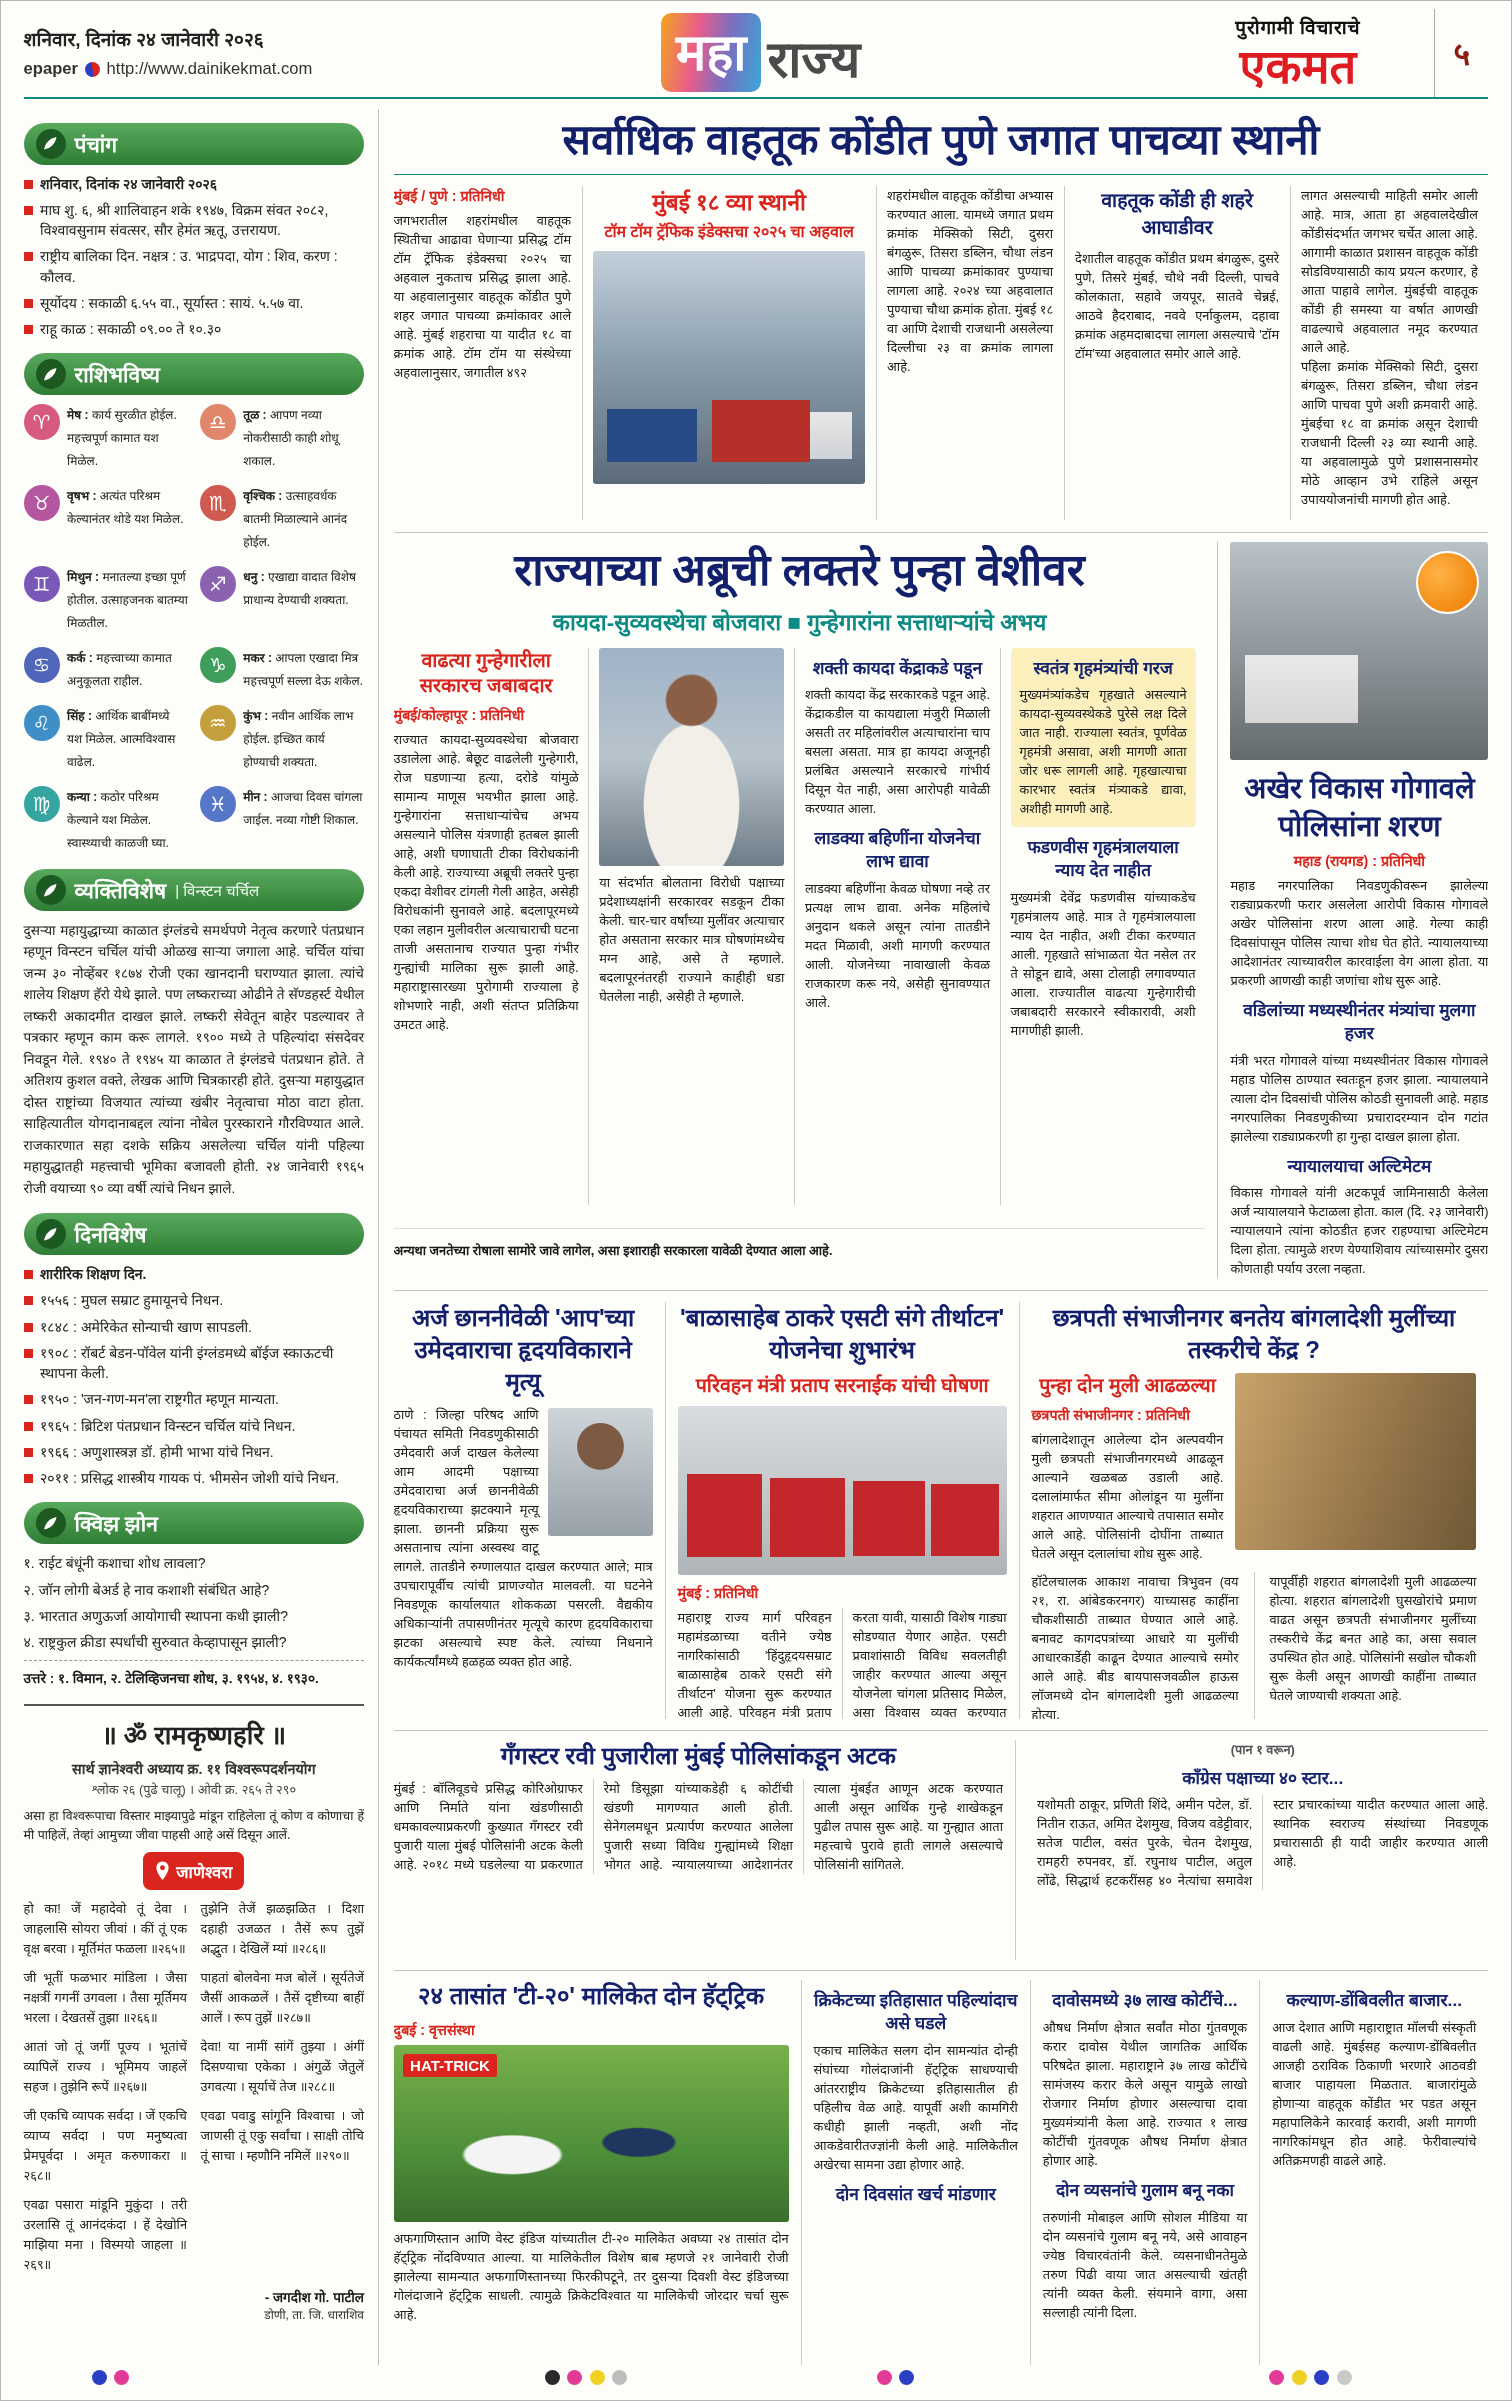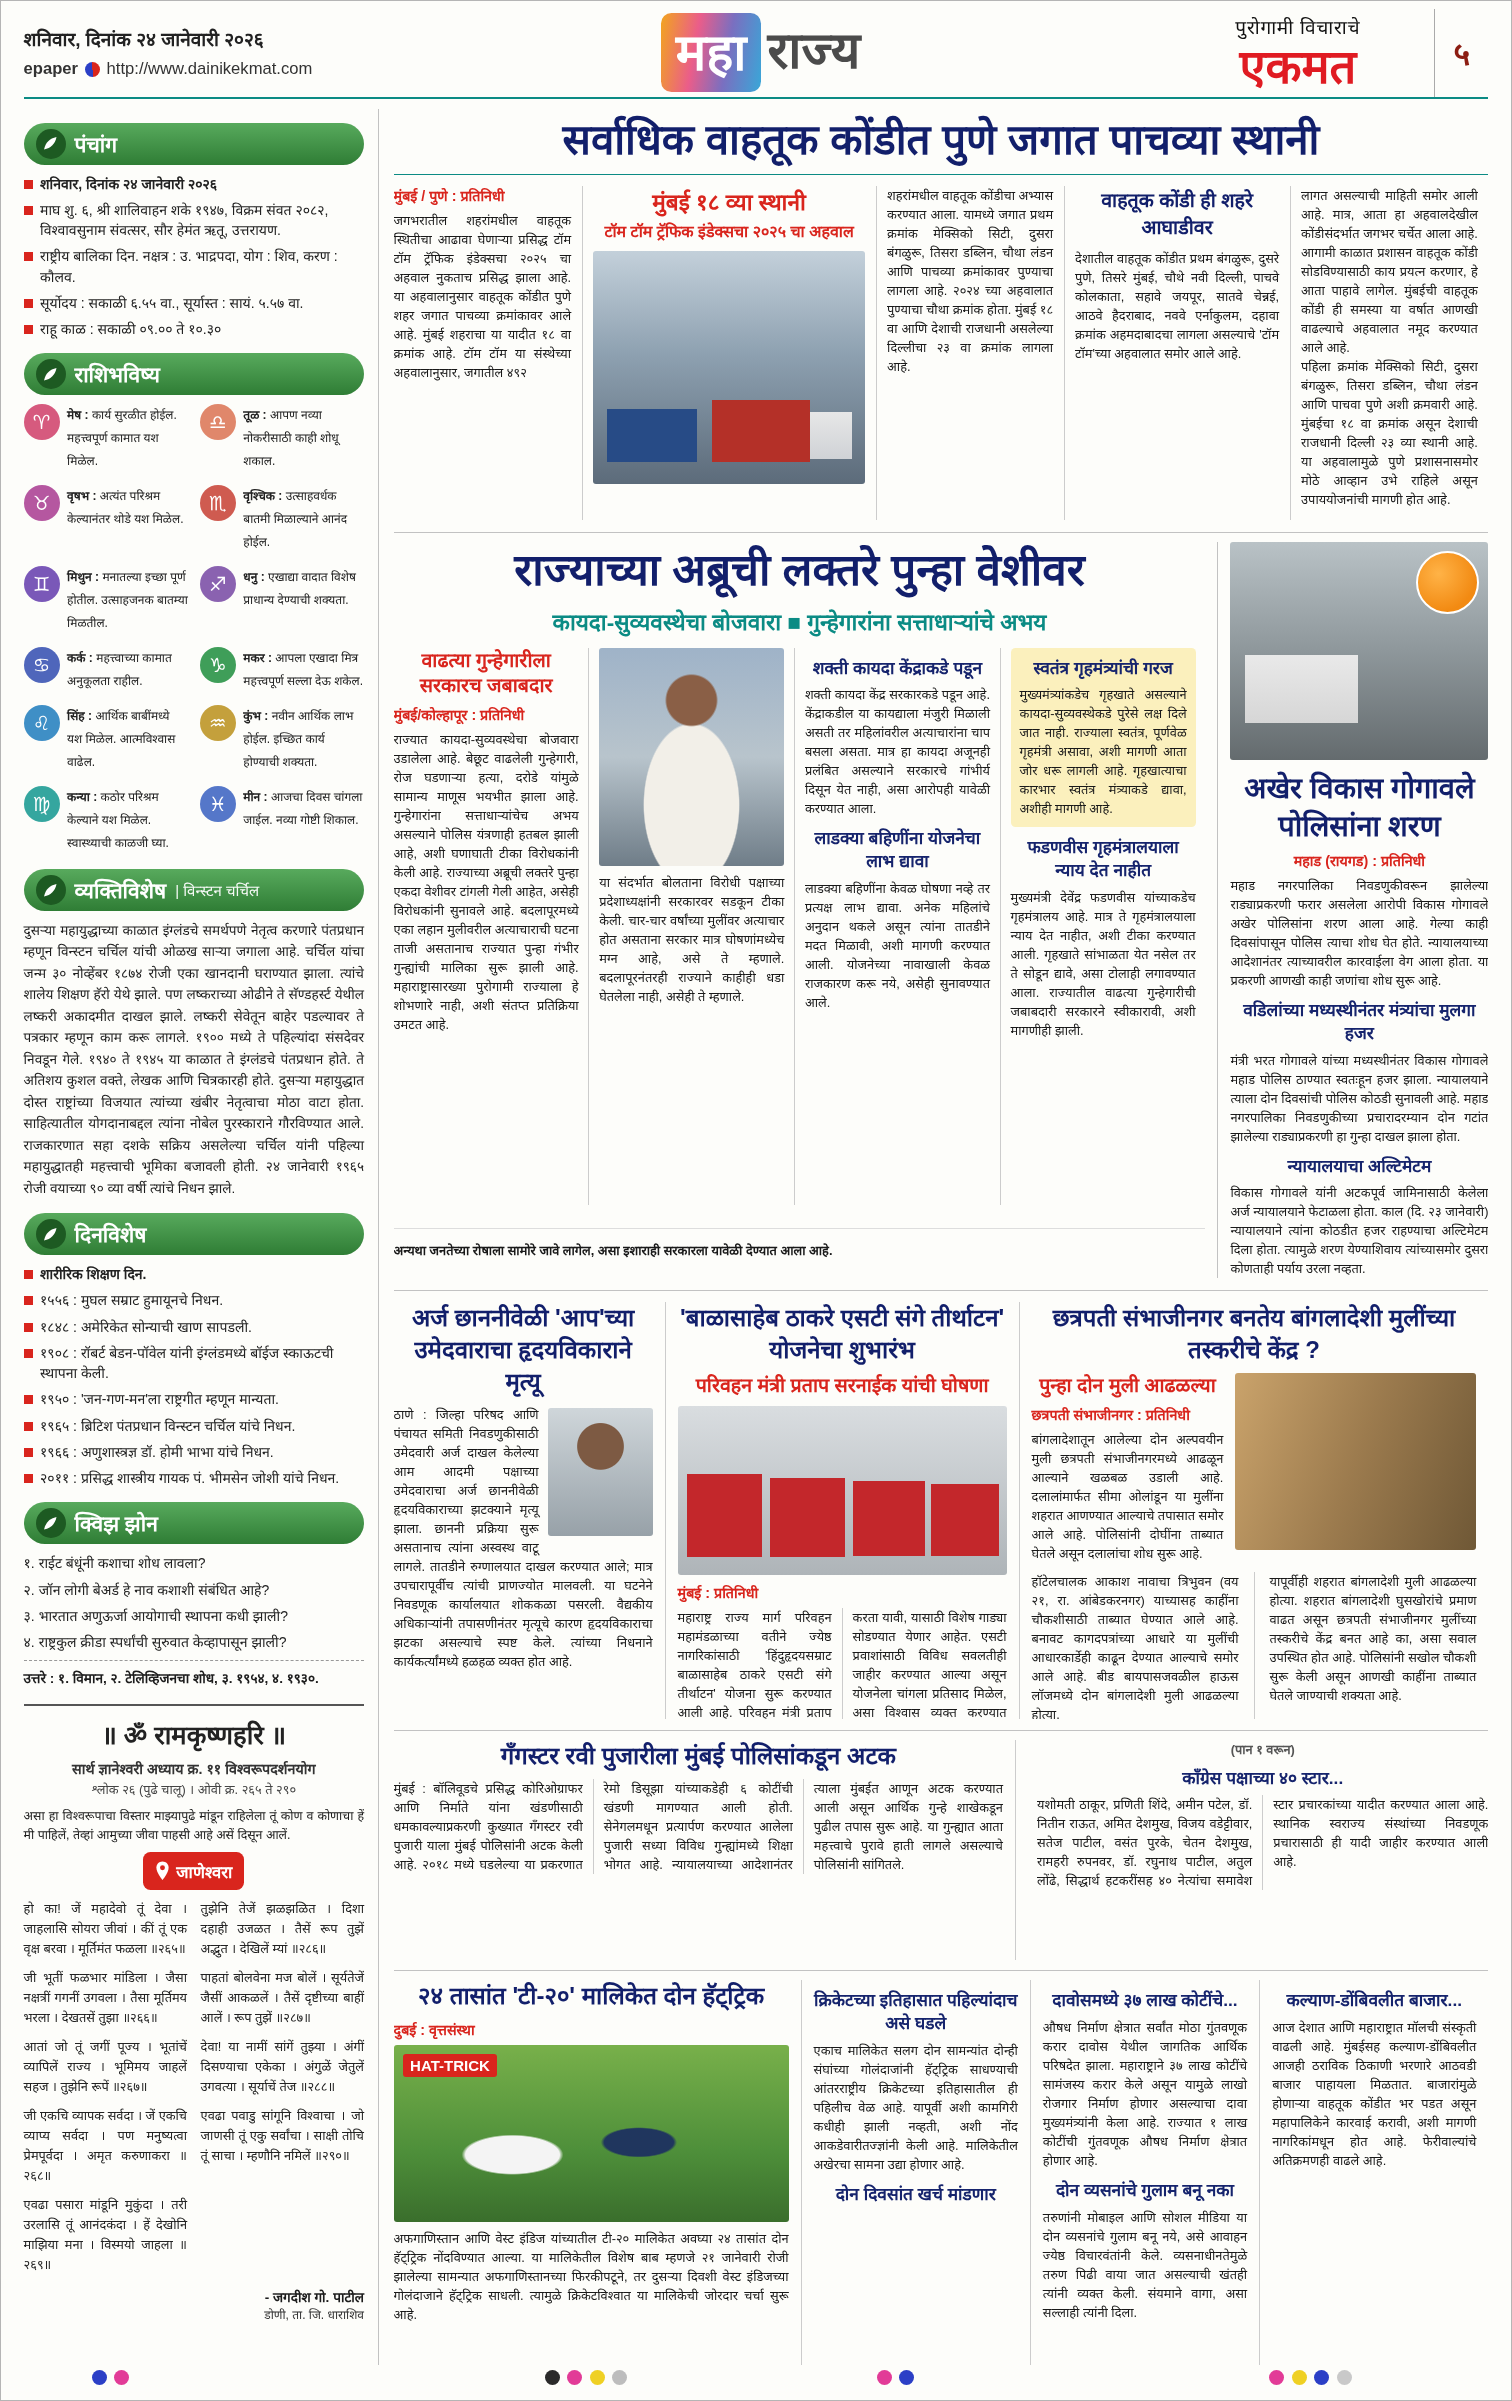--- a/index.html
+++ b/index.html
@@ -9,26 +9,26 @@
           padding:7.5px 22.6px 0; overflow:hidden; border:0.8px solid #b5b5b5; }
 
   
   .topbar { display:flex; align-items:center; height:90px; border-bottom:2.3px solid #0b8b84; }
   .hdr-left { width:324px; }
   .hdr-date { font-size:19px; font-weight:bold; color:#222; }
   .hdr-epaper { margin-top:7.5px; font-size:16.6px; color:#333; display:flex; align-items:center; gap:6.8px; }
   .ep-label { font-weight:bold; }
   .ep-ic { width:15px; height:15px; border-radius:50%; display:inline-block;
            background:conic-gradient(#d9251d 0 50%, #2b3fc6 50% 100%); }
-  .masthead { flex:1; display:flex; justify-content:center; align-items:flex-start; }
+  .masthead { flex:1; display:flex; justify-content:center; align-items:flex-end; }
   .mh-maha { font-size:51px; font-weight:bold; color:#fff; padding:1.5px 15px 7.5px; border-radius:10.5px;
              background:linear-gradient(100deg,#f2a51e,#ea5d8a 35%,#7a6fc0 65%,#39a7d8); }
   .mh-rajya { font-size:51px; font-weight:bold; color:#4b4b4b; padding-left:6px; }
   .brand { width:249px; text-align:center; }
-  .brand-tag { font-size:19px; font-weight:normal; color:#111; letter-spacing:0.8px; }
+  .brand-tag { font-size:19px; font-weight:bold; color:#111; letter-spacing:0.8px; }
   .brand-name { font-size:47px; font-weight:bold; color:#e01b22; line-height:1.05; margin-top:1.5px; }
   .pgnum { width:54px; align-self:stretch; display:flex; align-items:center; justify-content:center;
            font-size:32px; font-weight:bold; color:#8c1d12; border-left:0.8px solid #aaa; margin-left:12px; }
 
   
   .content { display:flex; margin-top:10.5px; }
   .sidebar { width:354px; flex:none; padding-right:13.6px; }
   .mainarea { flex:1; border-left:0.8px solid #c2c2c2; padding-left:15px; }
 
   

